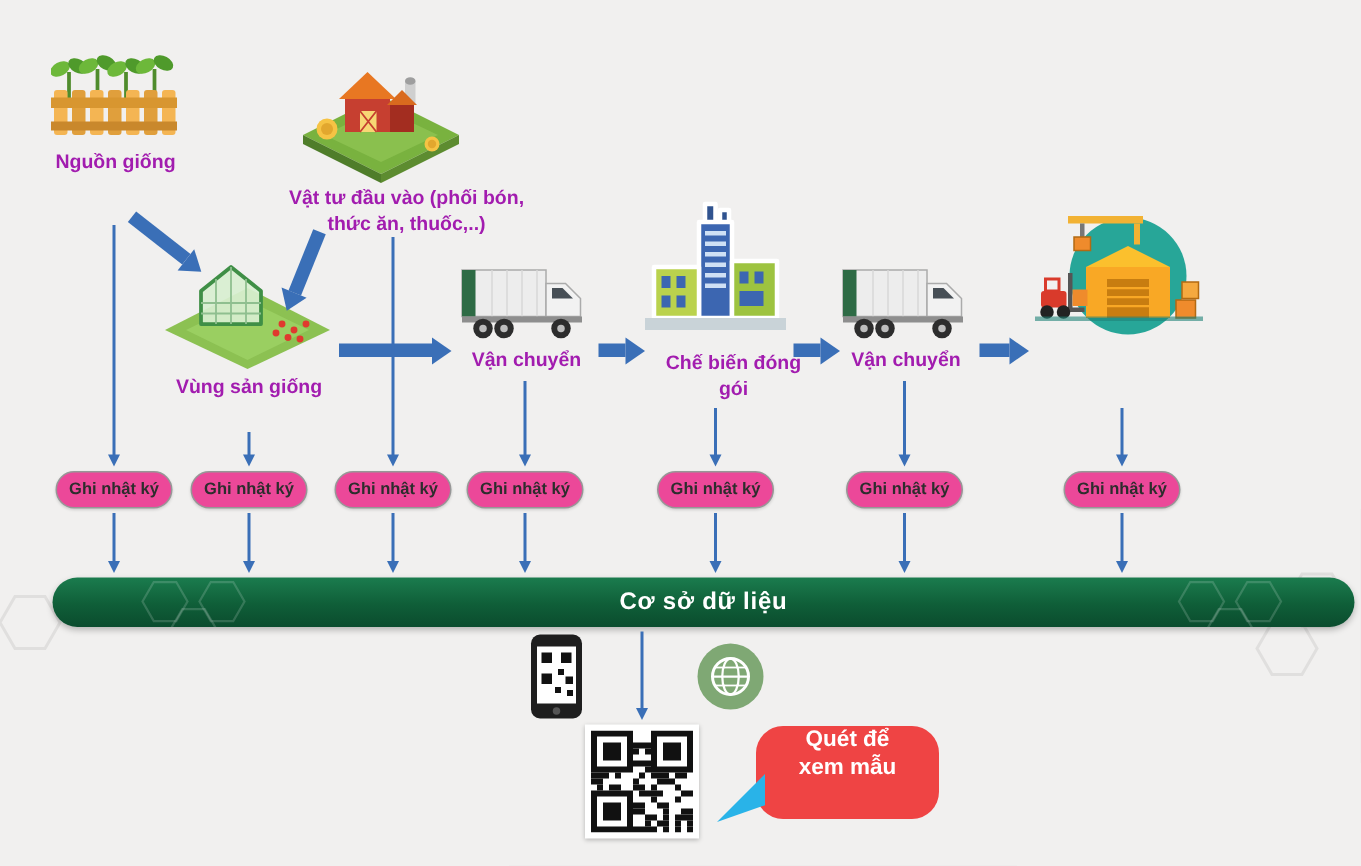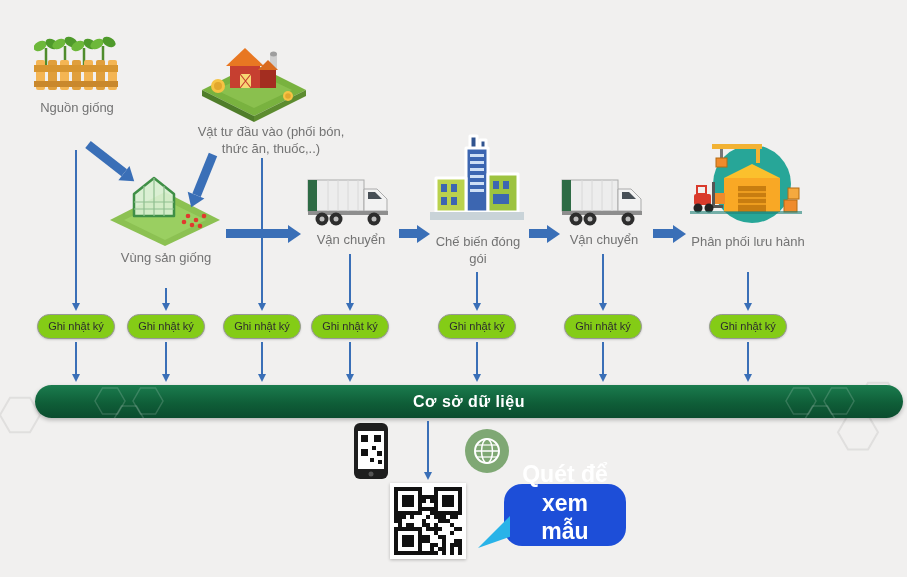--- a/index.html
+++ b/index.html
@@ -1,39 +1,39 @@
 <!DOCTYPE html>
 <html><head>
 <meta charset="utf-8">
 <style>
   *{box-sizing:border-box;margin:0;padding:0}
   body{background:#e9e8e8}
   .canvas{position:relative;width:907px;height:577px;background:#f1f0ef;overflow:hidden;
           font-family:"Liberation Sans",sans-serif}
   .abs{position:absolute}
-  .stage-label{position:absolute;font-weight:normal;font-size:13px;color:#737373;
+  .stage-label{position:absolute;font-weight:bold;font-size:13px;color:#a21caf;
                text-align:center;line-height:1.28}
-  .pill{position:absolute;top:314px;width:78px;height:25px;background:#84cc16;
-        border:1px solid #979797;border-radius:13px;font-size:11px;font-weight:normal;
+  .pill{position:absolute;top:314px;width:78px;height:25px;background:#ec4899;
+        border:1px solid #979797;border-radius:13px;font-size:11px;font-weight:bold;
         color:#2d2d2d;text-align:center;line-height:22px;box-shadow:0 1px 2px rgba(0,0,0,.15)}
   .varrow{position:absolute;width:2px;background:#3a6fb7}
   .varrow::after{content:"";position:absolute;bottom:-7px;left:-3px;width:0;height:0;
         border-top:8px solid #3a6fb7;border-left:4px solid transparent;border-right:4px solid transparent}
   .harrow{position:absolute;height:9px;background:#3a6fb7;transform-origin:0 50%}
   .harrow::after{content:"";position:absolute;right:-13px;top:-4.5px;width:0;height:0;
         border-left:13px solid #3a6fb7;border-top:9px solid transparent;border-bottom:9px solid transparent}
   .db-bar{position:absolute;left:35px;top:385px;width:868px;height:33px;border-radius:17px;
         background:linear-gradient(180deg,#1b7c4e 0%,#0f5e38 55%,#0b4c2e 100%);
         display:flex;align-items:center;justify-content:center;overflow:hidden;
         box-shadow:0 2px 4px rgba(0,0,0,.25)}
   .db-label{color:#fff;font-size:16px;font-weight:bold;letter-spacing:.5px;z-index:2}
   .hex-deco{position:absolute;left:0;top:0;width:100%;height:100%;z-index:1}
-  .bubble{position:absolute;left:504px;top:484px;width:122px;height:62px;background:#1d4ed8;
-        border-radius:18px;color:#fff;font-weight:bold;font-size:23px;text-align:center;
-        display:flex;align-items:flex-end;justify-content:center;line-height:1.25}
+  .bubble{position:absolute;left:504px;top:484px;width:122px;height:62px;background:#ef4444;
+        border-radius:18px;color:#fff;font-weight:bold;font-size:15px;text-align:center;
+        display:flex;align-items:flex-start;justify-content:center;line-height:1.25}
   .bubble-tail{position:absolute;left:-26px;top:32px;width:32px;height:32px;background:#29b3e8;
         clip-path:polygon(100% 0,100% 65%,0 100%)}
   .qr-box{position:absolute;left:390px;top:483px;width:76px;height:76px;background:#fff;
         padding:4px;box-shadow:0 1px 3px rgba(0,0,0,.25)}
 </style>
 </head>
 <body>
 
 <div class="canvas">
 
@@ -196,23 +196,22 @@
     <rect x="29" y="53" width="10" height="11" fill="#ef8b2c"></rect>
     <circle cx="12" cy="68" r="4.5" fill="#222"></circle>
       <circle cx="23" cy="68" r="4.5" fill="#222"></circle>
     <rect x="4" y="71" width="112" height="3" fill="#1f8276" opacity="0.6"></rect>
   </svg>
 
   <div class="stage-label" style="left:18px;top:100px;width:118px">Nguồn giống</div>
   <div class="stage-label" style="left:190px;top:124px;width:162px">Vật tư đầu vào (phối bón, thức ăn, thuốc,..)</div>
   <div class="stage-label" style="left:108px;top:250px;width:116px">Vùng sản giống</div>
   <div class="stage-label" style="left:306px;top:232px;width:90px">Vận chuyển</div>
-  <div class="stage-label" style="left:432px;top:234px;width:92px">Chế biến đóng gói</div>
+  <div class="stage-label" style="left:443px;top:234px;width:92px">Chế biến đóng gói</div>
   <div class="stage-label" style="left:558px;top:232px;width:92px">Vận chuyển</div>
-  <div class="stage-label" style="left:690px;top:234px;width:116px">Phân phối lưu hành</div>
 
   <div class="harrow" style="left:88px;top:140px;width:46px;transform:rotate(38deg)"></div>
   <div class="harrow" style="left:213px;top:150px;width:44px;transform:rotate(112deg)"></div>
   <div class="harrow" style="left:226px;top:229px;width:62px"></div>
   <div class="harrow" style="left:399px;top:229px;width:18px"></div>
   <div class="harrow" style="left:529px;top:229px;width:18px"></div>
   <div class="harrow" style="left:653px;top:229px;width:20px"></div>
 
   <div class="varrow" style="left:75px;top:150px;height:154px"></div>
   <div class="varrow" style="left:165px;top:288px;height:16px"></div>

